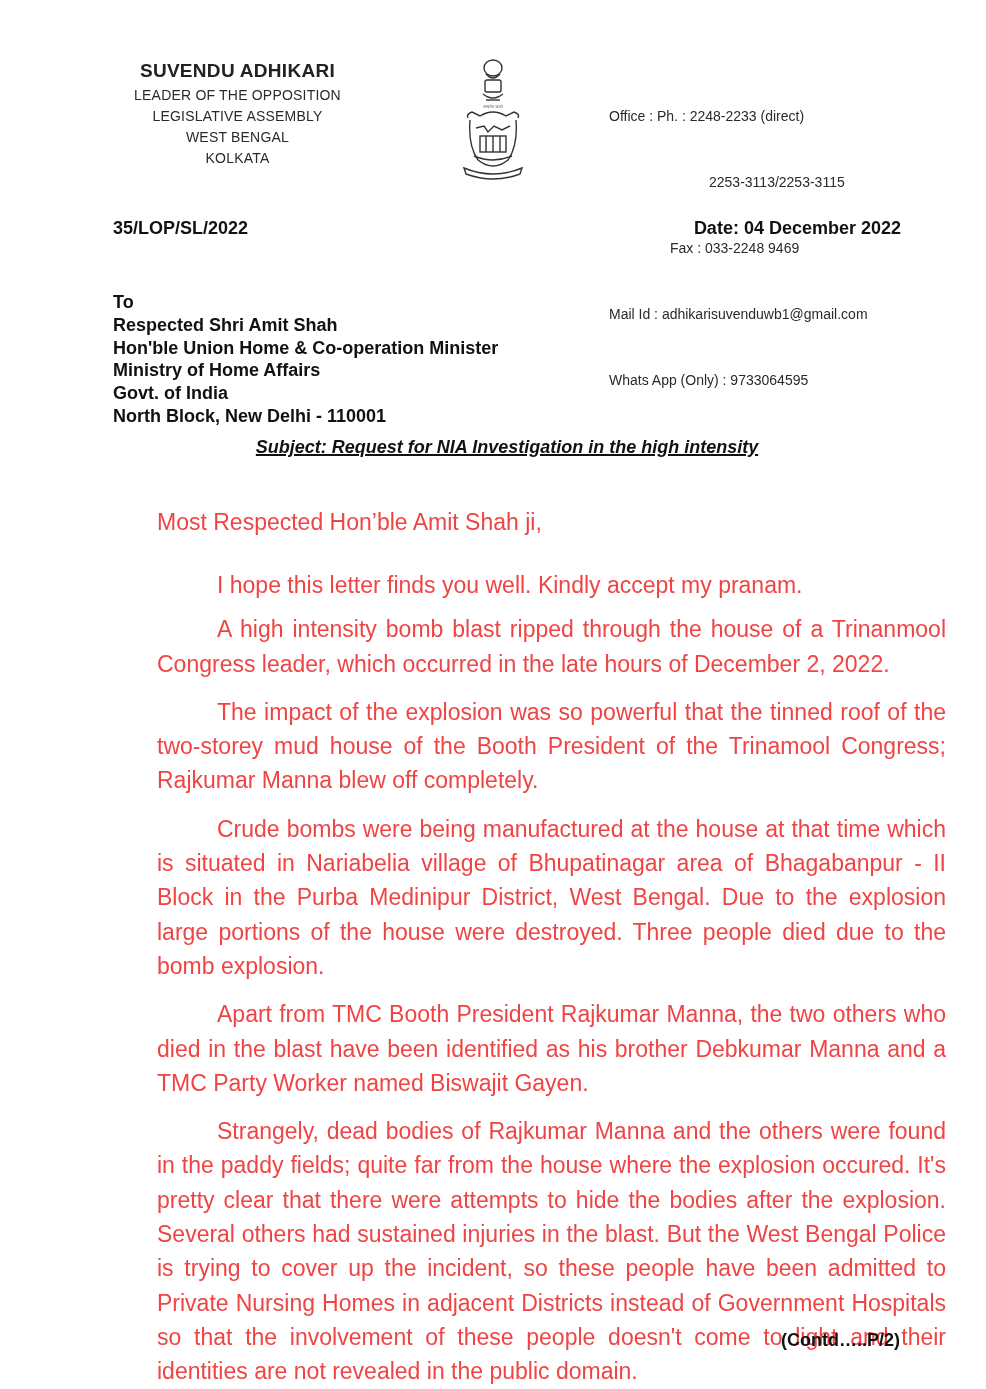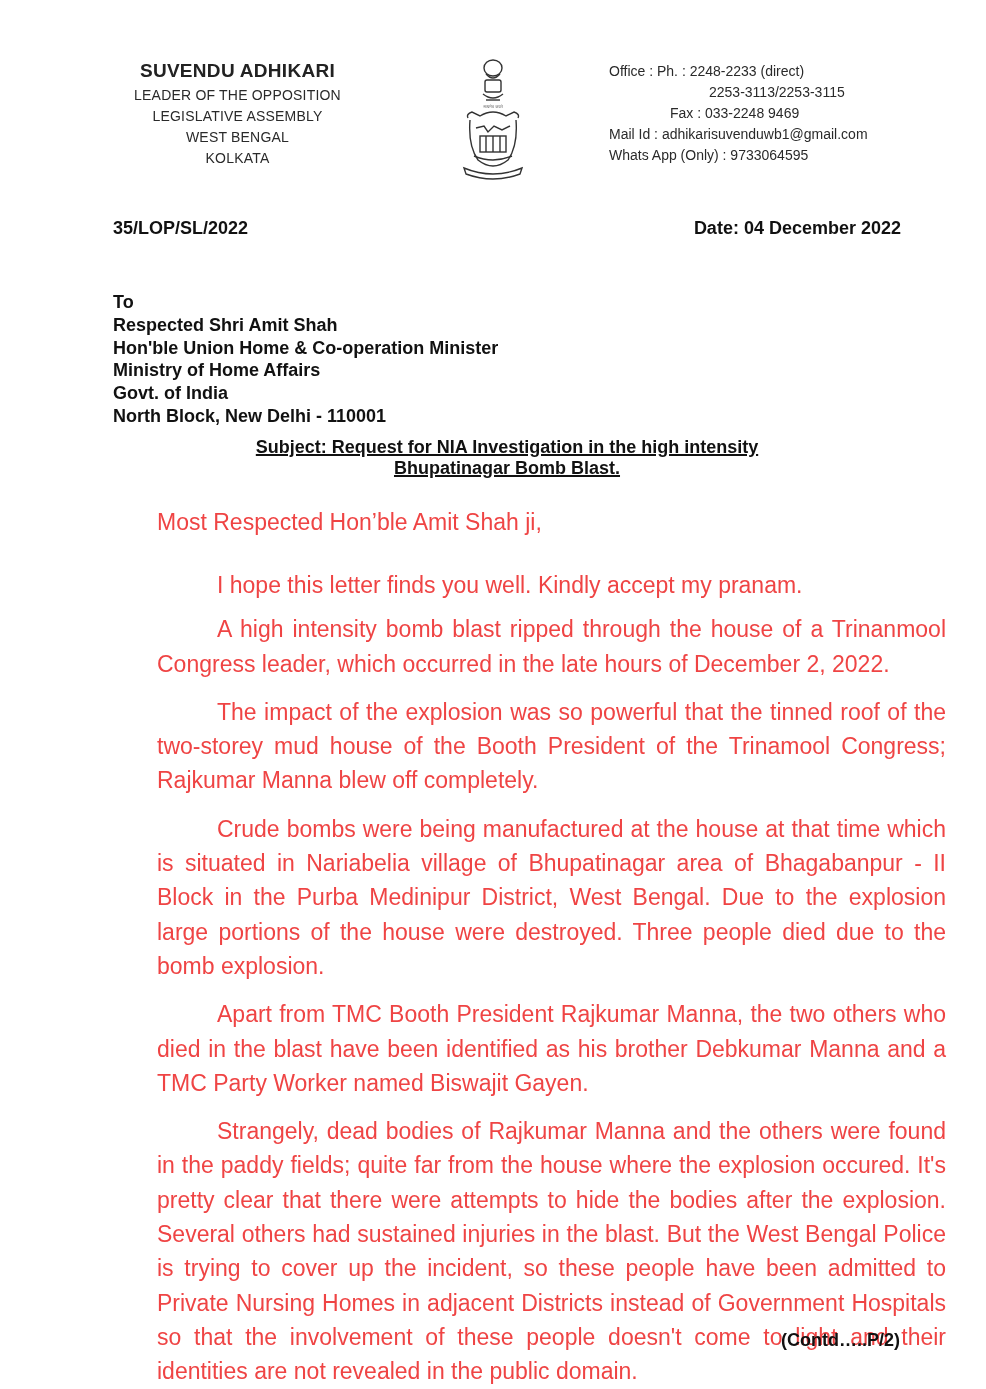--- a/index.html
+++ b/index.html
@@ -6,27 +6,27 @@
   body { width: 986px; height: 1389px; position: relative; overflow: hidden; color: #111; }
   .page { position: absolute; left: 0; top: 0; width: 986px; height: 1193px; background: #fff; }
 
   .lh-left { position: absolute; left: 110px; top: 60px; width: 255px; text-align: center; font-family: "Liberation Sans", sans-serif; color: #2a2a2a; }
   .lh-name { font-size: 19px; font-weight: bold; letter-spacing: 0.3px; margin-bottom: 3px; color: #222; }
   .lh-line { font-size: 14px; line-height: 21px; letter-spacing: 0.2px; }
 
   .emblem { position: absolute; left: 458px; top: 56px; width: 70px; height: 130px; }
 
   .lh-right { position: absolute; left: 609px; top: 61px; font-family: "Liberation Sans", sans-serif; font-size: 14px; color: #2a2a2a; line-height: 21px; }
-  .lh-right .row { white-space: nowrap; }
+  .lh-right .row { white-space: nowrap; margin-top: 45px; }
 
   .refdate { position: absolute; left: 113px; top: 218px; width: 788px; font-family: "Liberation Sans", sans-serif; font-weight: bold; font-size: 18px; display: flex; justify-content: space-between; gap: 12px; }
 
   .addr { position: absolute; left: 113px; top: 272px; font-family: "Liberation Sans", sans-serif; font-weight: bold; font-size: 18px; line-height: 22.8px; margin-top: 19px; }
 
-  .subject { position: absolute; left: 113px; top: 437px; width: 788px; text-align: center; font-family: "Liberation Sans", sans-serif; font-weight: bold; font-size: 18px; line-height: 21px; text-decoration: underline; text-decoration-thickness: 2px; }
+  .subject { position: absolute; left: 113px; top: 437px; width: 788px; text-align: center; font-family: "Liberation Sans", sans-serif; font-weight: bold; font-size: 18px; line-height: 21px; text-decoration: underline; text-decoration-thickness: 2px; font-style: italic; }
 
   .body { position: absolute; left: 113px; top: 510px; width: 789px; font-family: "Liberation Sans", sans-serif; font-size: 23px; color: #ef4444; margin-left: 44px; }
   .salutation { margin: 0 0 34px 0; line-height: 24px; }
   .para { text-indent: 60px; text-align: justify; line-height: 34.3px; margin: 0 0 14px 0; }
   .para.first { margin-bottom: 10px; }
 
   .contd { position: absolute; right: 86px; top: 1330px; font-family: "Liberation Sans", sans-serif; font-weight: bold; font-size: 18px; }
 </style>
 </head>
 <body>
@@ -80,21 +80,20 @@
     <div>To</div>
     <div>Respected Shri Amit Shah</div>
     <div>Hon'ble Union Home &amp; Co-operation Minister</div>
     <div>Ministry of Home Affairs</div>
     <div>Govt. of India</div>
     <div>North Block, New Delhi - 110001</div>
   </div>
 
   <div class="subject">
     <div>Subject: Request for NIA Investigation in the high intensity</div>
-    <div>Bhupatinagar Bomb Blast.</div>
   </div>
 
   <div class="body">
     <p class="salutation">Most Respected Hon’ble Amit Shah ji,</p>
     <p class="para first">I hope this letter finds you well. Kindly accept my pranam.</p>
     <p class="para">A high intensity bomb blast ripped through the house of a Trinanmool Congress leader, which occurred in the late hours of December 2, 2022.</p>
     <p class="para">The impact of the explosion was so powerful that the tinned roof of the two-storey mud house of the Booth President of the Trinamool Congress; Rajkumar Manna blew off completely.</p>
     <p class="para">Crude bombs were being manufactured at the house at that time which is situated in Nariabelia village of Bhupatinagar area of Bhagabanpur - II Block in the Purba Medinipur District, West Bengal. Due to the explosion large portions of the house were destroyed. Three people died due to the bomb explosion.</p>
     <p class="para">Apart from TMC Booth President Rajkumar Manna, the two others who died in the blast have been identified as his brother Debkumar Manna and a TMC Party Worker named Biswajit Gayen.</p>
     <p class="para">Strangely, dead bodies of Rajkumar Manna and the others were found in the paddy fields; quite far from the house where the explosion occured. It's pretty clear that there were attempts to hide the bodies after the explosion. Several others had sustained injuries in the blast. But the West Bengal Police is trying to cover up the incident, so these people have been admitted to Private Nursing Homes in adjacent Districts instead of Government Hospitals so that the involvement of these people doesn't come to light and their identities are not revealed in the public domain.</p>

